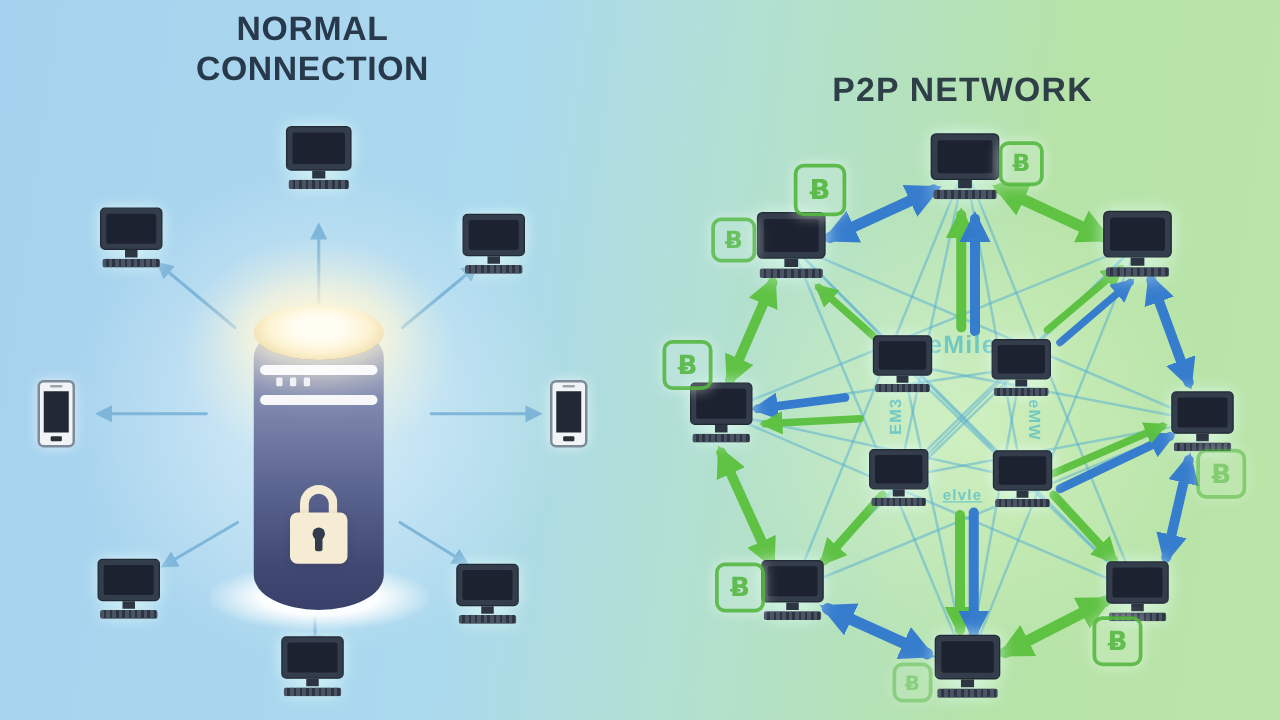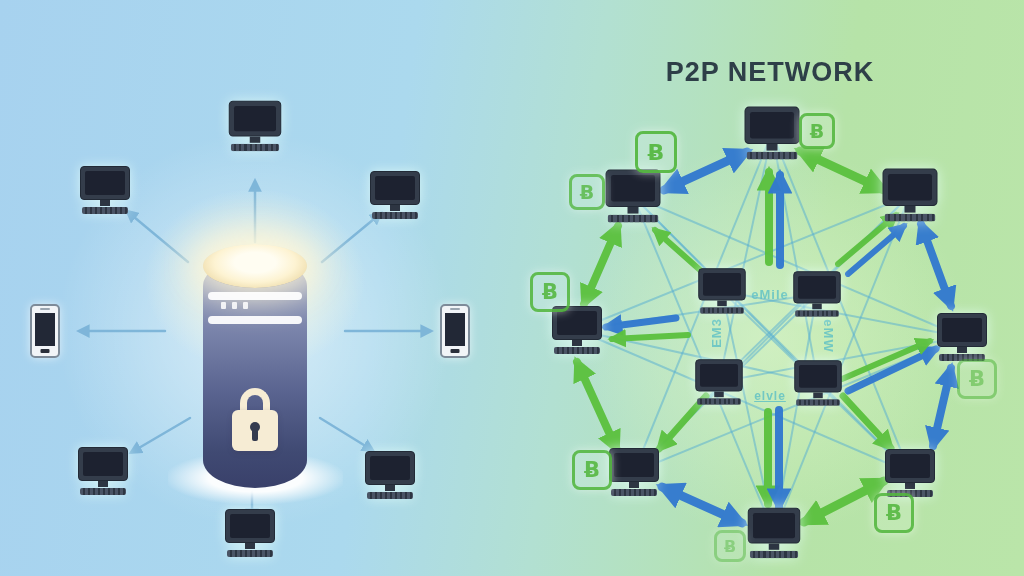--- a/index.html
+++ b/index.html
@@ -68,21 +68,22 @@
   #keyhole-circle{left:250px;top:422px;width:10px;height:10px;background:#343b4f;border-radius:50%;z-index:4;}
   #keyhole-stem{left:252px;top:429px;width:6px;height:12px;background:#343b4f;border-radius:2px;z-index:4;}
 </style>
 </head>
 <body>
 
 <div class="bg-glow" id="glow-left"></div>
 <div class="bg-glow" id="glow-right"></div>
 
 <div class="title" id="title-left">
-  <br>
+  <span>NORMAL</span><br>
+  <span>CONNECTION</span>
 </div>
 <div class="title" id="title-right">P2P NETWORK</div>
 
 <svg id="diagram-svg" width="1024" height="576">
   <defs>
     <marker id="mh-blue" viewBox="0 0 10 10" refX="7.5" refY="5" markerWidth="3.1" markerHeight="3.1" orient="auto-start-reverse">
       <path d="M0,0 L10,5 L0,10 z" fill="#3279cf"></path>
     </marker>
     <marker id="mh-green" viewBox="0 0 10 10" refX="7.5" refY="5" markerWidth="3.1" markerHeight="3.1" orient="auto-start-reverse">
       <path d="M0,0 L10,5 L0,10 z" fill="#5cc13f"></path>
@@ -342,17 +343,17 @@
       </div>
     </div>
     <div class="node badge" style="left: 817px; top: 131px; transform: translate(-50%, -50%) scale(1); width: 30px; height: 30px; opacity: 0.9; font-size: 19px;">Ƀ</div>
     <div class="node badge" style="left: 656px; top: 152px; transform: translate(-50%, -50%) scale(1); width: 36px; height: 36px; opacity: 0.95; font-size: 22px;">Ƀ</div>
     <div class="node badge" style="left: 587px; top: 192px; transform: translate(-50%, -50%) scale(1); width: 30px; height: 30px; opacity: 0.8; font-size: 19px;">Ƀ</div>
     <div class="node badge" style="left: 550px; top: 292px; transform: translate(-50%, -50%) scale(1); width: 34px; height: 34px; opacity: 0.9; font-size: 21px;">Ƀ</div>
     <div class="node badge" style="left: 592px; top: 470px; transform: translate(-50%, -50%) scale(1); width: 34px; height: 34px; opacity: 0.9; font-size: 21px;">Ƀ</div>
     <div class="node badge" style="left: 977px; top: 379px; transform: translate(-50%, -50%) scale(1); width: 34px; height: 34px; opacity: 0.55; font-size: 21px;">Ƀ</div>
     <div class="node badge" style="left: 894px; top: 513px; transform: translate(-50%, -50%) scale(1); width: 34px; height: 34px; opacity: 0.9; font-size: 21px;">Ƀ</div>
     <div class="node badge" style="left: 730px; top: 546px; transform: translate(-50%, -50%) scale(1); width: 26px; height: 26px; opacity: 0.45; font-size: 16px;">Ƀ</div>
-    <div class="watermark" style="left: 770px; top: 294px; font-size: 13px; transform: translate(-50%, -50%) rotate(0deg);">eMile</div>
+    <div class="watermark" style="left: 770px; top: 277px; font-size: 20px; transform: translate(-50%, -50%) rotate(0deg);">eMile</div>
     <div class="watermark" style="left: 716px; top: 333px; font-size: 13px; transform: translate(-50%, -50%) rotate(-90deg);">EM3</div>
     <div class="watermark" style="left: 828px; top: 336px; font-size: 13px; transform: translate(-50%, -50%) rotate(90deg);">eMW</div>
     <div class="watermark" style="left: 770px; top: 396px; font-size: 12px; transform: translate(-50%, -50%) rotate(0deg); text-decoration: underline;">elvle</div>
   </div>
 
 </body></html>

